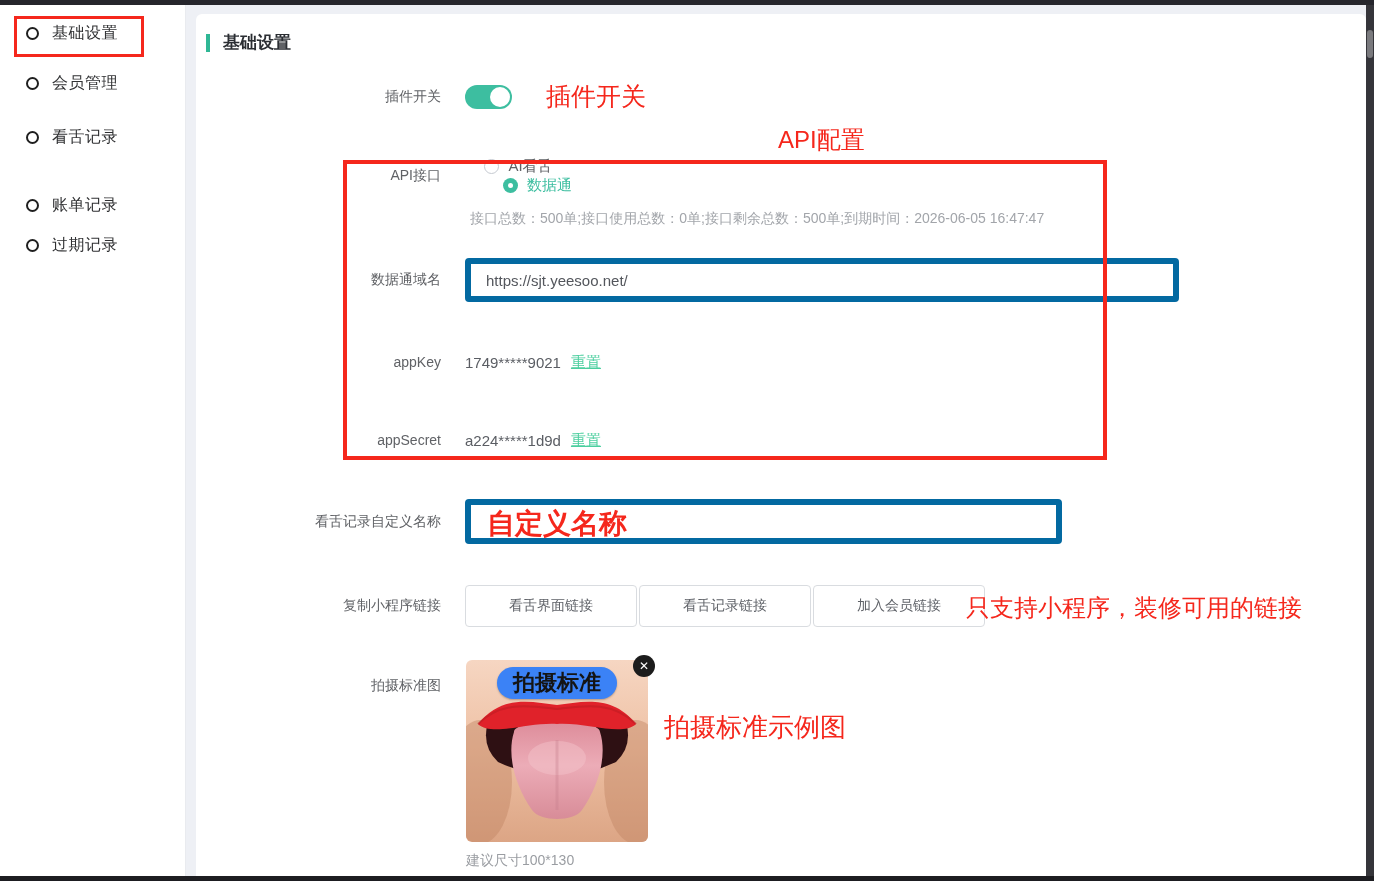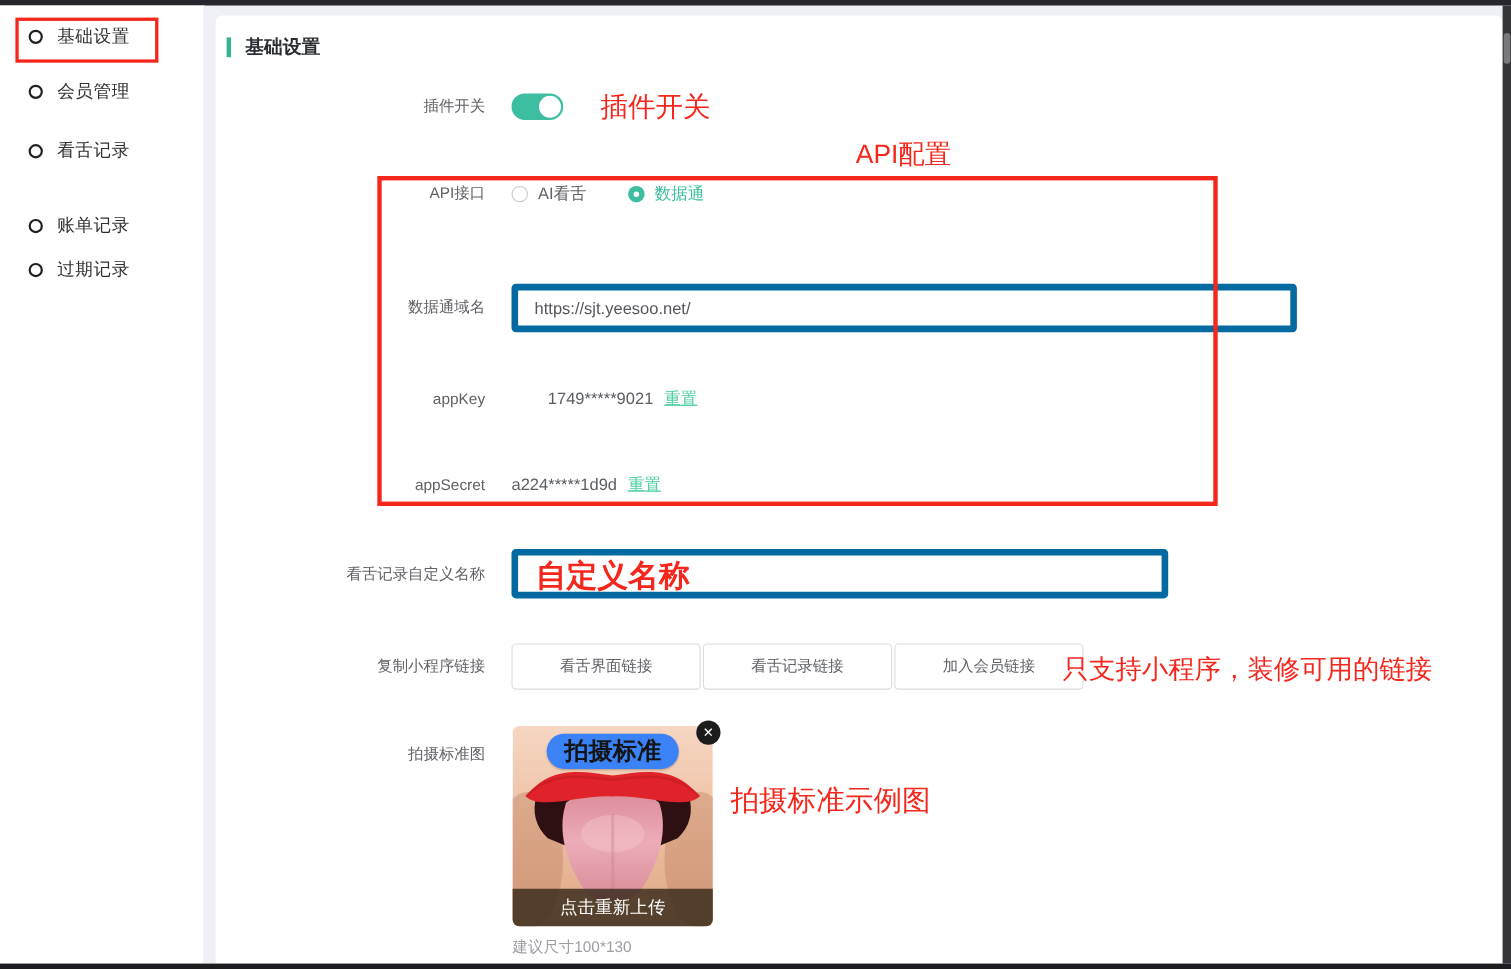--- a/index.html
+++ b/index.html
@@ -28,21 +28,21 @@
 
   .row { position:absolute; left:0; width:100%; display:flex; align-items:center; }
   .lbl { width:245px; flex:none; text-align:right; font-size:14px; color:#606266; }
   .ctrl { margin-left:24px; display:flex; align-items:center; }
 
   
   .toggle { width:47px; height:24px; border-radius:12px; background:#3dbea0; position:relative; cursor:pointer; flex:none; }
   .toggle .knob { position:absolute; right:2px; top:2px; width:20px; height:20px; border-radius:50%; background:#ffffff; }
 
   
-  .radio-group { display:flex; align-items:center; }
+  .radio-group { display:flex; align-items:center;flex-direction:column; }
   .radio { display:flex; align-items:center; cursor:pointer; }
   .radio + .radio { margin-left:38px; }
   .radio .rdot { width:15px; height:15px; border-radius:50%; margin-right:9px; flex:none; }
   .radio.unchecked .rdot { border:1.5px solid #c6cad1; background:#fff; }
   .radio.checked .rdot { background:#3dbea0; position:relative; }
   .radio.checked .rdot::after { content:""; position:absolute; left:5px; top:5px; width:5px; height:5px; border-radius:50%; background:#fff; }
   .radio .rlabel { font-size:15px; color:#606266; }
   .radio.checked .rlabel { color:#3dbea0; }
 
   .usage-info { position:absolute; left:274px; top:196px; font-size:14px; color:#a2a5aa; }
@@ -128,31 +128,32 @@
             <span class="rlabel">AI看舌</span>
           </div>
           <div class="radio checked">
             <span class="rdot"></span>
             <span class="rlabel">数据通</span>
           </div>
         </div>
       </div>
     </div>
 
+    <div class="usage-info">接口总数：500单;接口使用总数：0单;接口剩余总数：500单;到期时间：2026-06-05 16:47:47</div>
 
     <div class="row" style="top:244px; height:44px;">
       <div class="lbl">数据通域名</div>
       <div class="ctrl">
         <div class="text-input" style="width:714px;">
           <span>https://sjt.yeesoo.net/</span>
         </div>
       </div>
     </div>
 
-    <div class="row" style="top:336px; height:24px;gap:33px;">
+    <div class="row" style="top:336px; height:24px;">
       <div class="lbl">appKey</div>
       <div class="ctrl">
         <span class="kv-value">1749*****9021</span>
         <span class="reset-link">重置</span>
       </div>
     </div>
 
     <div class="row" style="top:414px; height:24px;">
       <div class="lbl">appSecret</div>
       <div class="ctrl">
@@ -206,21 +207,20 @@
         <rect x="52" y="54" width="78" height="19" rx="7" fill="#f8f5f0"></rect>
         <path d="M65,55 V71 M78,55 V73 M91,55 V73 M104,55 V73 M117,55 V71" stroke="#d9d2c6" stroke-width="1.5" fill="none"></path>
         <path d="M48,72 C48,58 134,58 134,72 C141,94 134,124 116,150 C108,162 74,162 66,150 C48,124 41,94 48,72 Z" fill="url(#tongue)"></path>
         <ellipse cx="91" cy="98" rx="29" ry="17" fill="#f4c6cd" opacity="0.45"></ellipse>
         <path d="M91,80 C91,104 91,128 91,150" stroke="#c77e8c" stroke-width="3" opacity="0.35" fill="none"></path>
         <path d="M12,64 C36,34 66,42 91,45 C116,42 146,34 170,64 C156,77 120,62 91,64 C62,62 26,77 12,64 Z" fill="#e0222a"></path>
         <path d="M12,64 C36,40 66,46 91,49 C116,46 146,40 170,64" fill="none" stroke="#b81920" stroke-width="2" opacity="0.5"></path>
       </svg>
       <div class="photo-badge">拍摄标准</div>
       <div class="photo-close">✕</div>
-      <div class="photo-overlay">点击重新上传</div>
     </div>
     <div class="annot" style="left:468px; top:696px; font-size:26px;">拍摄标准示例图</div>
     <div class="photo-hint">建议尺寸100*130</div>
 
   </div>
 
   <div class="right-edge">
     <div class="scroll-thumb"></div>
   </div>
   <div class="bottom-edge"></div>

